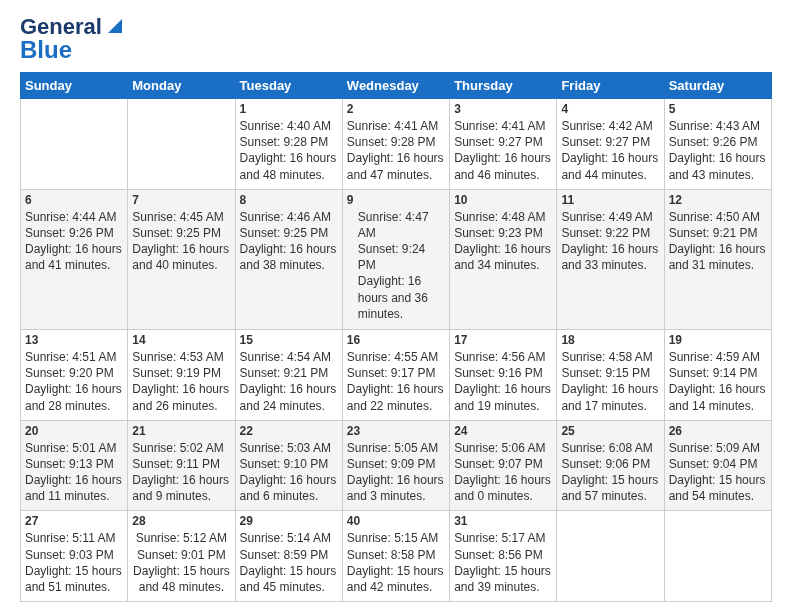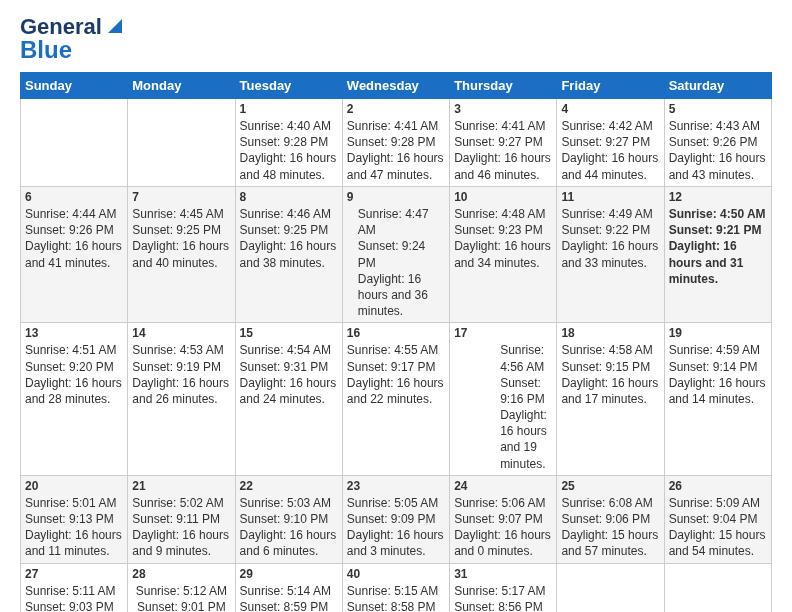--- a/index.html
+++ b/index.html
@@ -197,53 +197,53 @@
 Daylight: 16 hours and 34 minutes.</div>
           </td>
           <td>
             <span class="day-num">11</span>
             <div class="cell-info" style="white-space: pre-line;">Sunrise: 4:49 AM
 Sunset: 9:22 PM
 Daylight: 16 hours and 33 minutes.</div>
           </td>
           <td>
             <span class="day-num">12</span>
-            <div class="cell-info" style="white-space: pre-line; font-weight: bold;">Sunrise: 4:50 AM
+            <div class="cell-info" style="white-space: pre-line;">Sunrise: 4:50 AM
 Sunset: 9:21 PM
 Daylight: 16 hours and 31 minutes.</div>
           </td>
         </tr>
         <tr>
           <td>
             <span class="day-num">13</span>
             <div class="cell-info" style="white-space: pre-line;">Sunrise: 4:51 AM
 Sunset: 9:20 PM
 Daylight: 16 hours and 28 minutes.</div>
           </td>
           <td>
             <span class="day-num">14</span>
             <div class="cell-info" style="white-space: pre-line;">Sunrise: 4:53 AM
 Sunset: 9:19 PM
 Daylight: 16 hours and 26 minutes.</div>
           </td>
           <td>
             <span class="day-num">15</span>
             <div class="cell-info" style="white-space: pre-line;">Sunrise: 4:54 AM
-Sunset: 9:31 PM
+Sunset: 9:21 PM
 Daylight: 16 hours and 24 minutes.</div>
           </td>
           <td>
             <span class="day-num">16</span>
             <div class="cell-info" style="white-space: pre-line;">Sunrise: 4:55 AM
 Sunset: 9:17 PM
 Daylight: 16 hours and 22 minutes.</div>
           </td>
           <td>
             <span class="day-num">17</span>
-            <div class="cell-info" style="white-space: pre-line; margin-left: 46px;">Sunrise: 4:56 AM
+            <div class="cell-info" style="white-space: pre-line;">Sunrise: 4:56 AM
 Sunset: 9:16 PM
 Daylight: 16 hours and 19 minutes.</div>
           </td>
           <td>
             <span class="day-num">18</span>
             <div class="cell-info" style="white-space: pre-line;">Sunrise: 4:58 AM
 Sunset: 9:15 PM
 Daylight: 16 hours and 17 minutes.</div>
           </td>
           <td>

